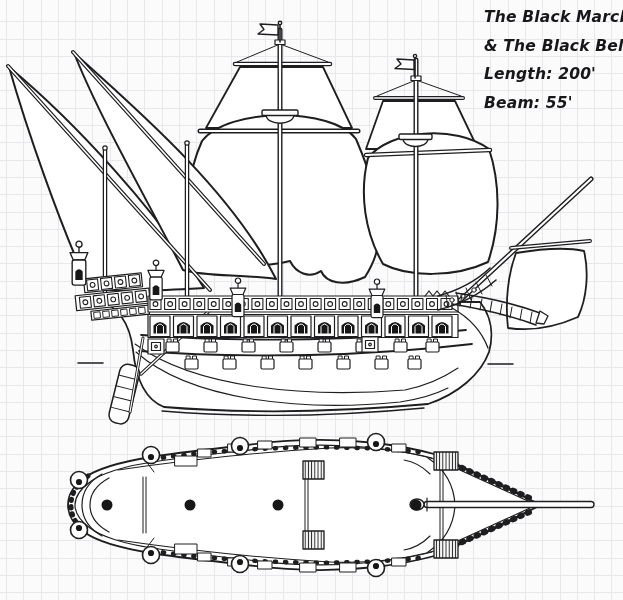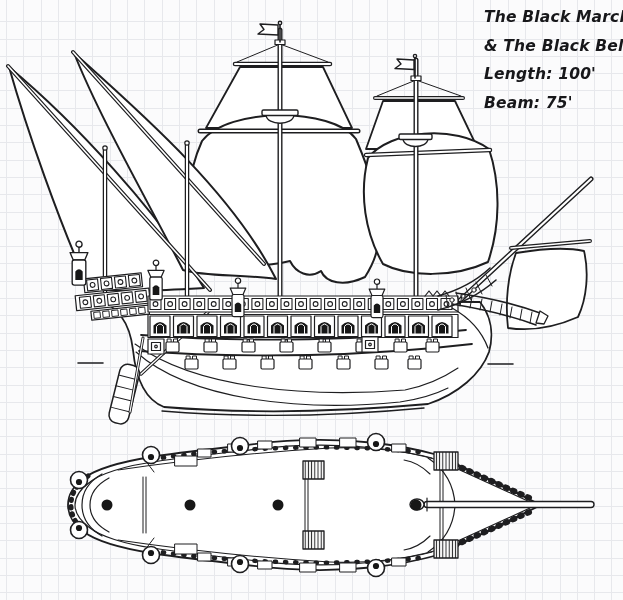--- a/index.html
+++ b/index.html
@@ -360,17 +360,17 @@
           <circle cx="278" cy="505" r="5.5"></circle>
             <circle cx="416" cy="505" r="5.5"></circle>
         </g>
       </g>
     </g>
   </svg>
 
   <div class="notes">
     <div>The Black Marche</div>
     <div>&amp; The Black Belle</div>
-    <div>Length: 100'</div>
-    <div>Beam: 75'</div>
+    <div>Length: 200'</div>
+    <div>Beam: 55'</div>
   </div>
 
 </div>
 
 </body></html>

